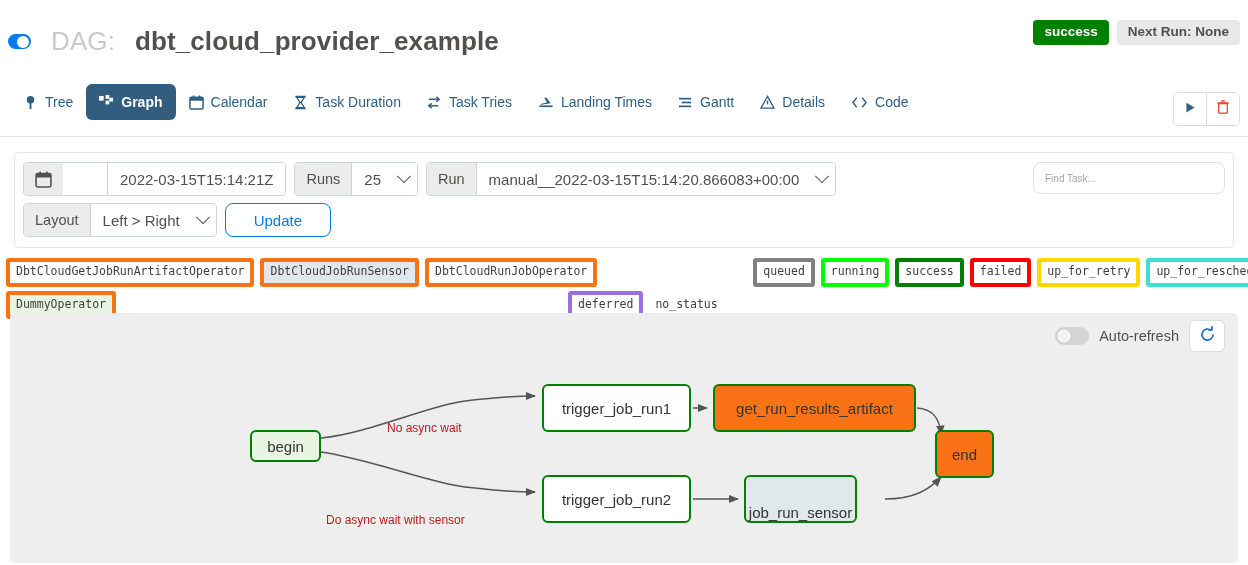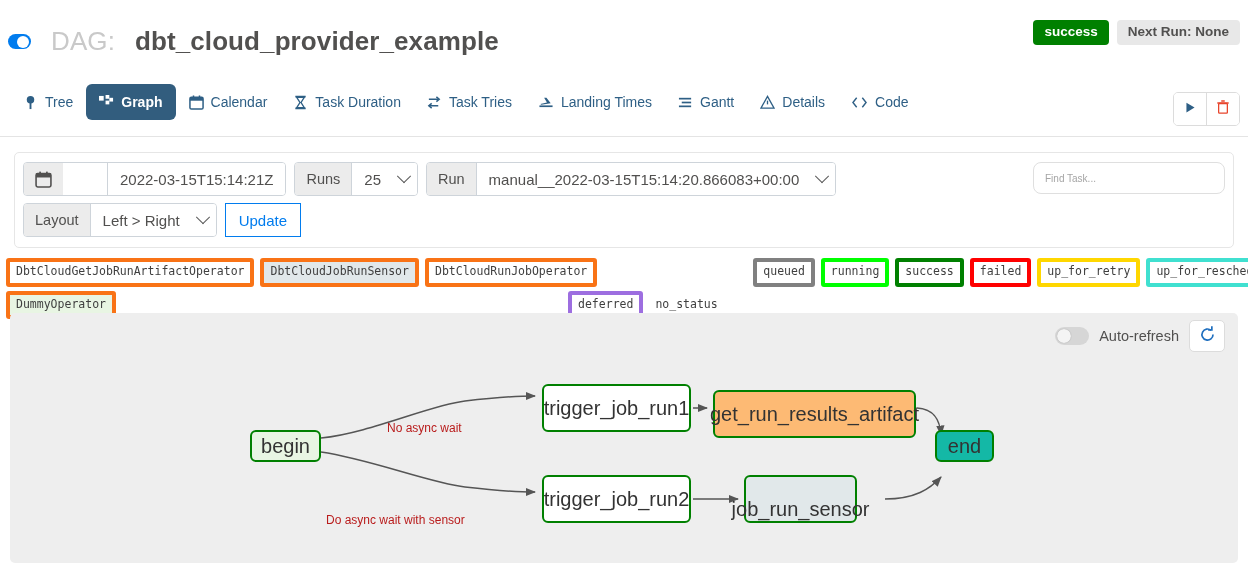--- a/index.html
+++ b/index.html
@@ -175,23 +175,23 @@
   .caret {
     width: 9px; height: 9px;
     border-right: 1.6px solid #5a5a5a;
     border-bottom: 1.6px solid #5a5a5a;
     transform: rotate(45deg) translate(-2px,-2px);
     flex: none;
   }
   .btn-update {
     height: 32px;
     margin-left: 8px;
-    padding: 0 13px;
+    padding: 0 28px;
     border: 1px solid #017cee;
-    border-radius: 0;
+    border-radius: 8px;
     background: #fff;
     color: #017cee;
     font-size: 15px;
     display: flex; align-items: center;
     cursor: pointer;
   }
   .find-task {
     position: absolute;
     right: 8px; top: 9px;
     width: 192px; height: 32px;
@@ -276,21 +276,21 @@
   }
 
   .graph-svg { position: absolute; left: 0; top: 0; }
 
   .node {
     position: absolute;
     box-sizing: border-box;
     border: 2px solid #008000;
     border-radius: 6px;
     display: flex; align-items: center; justify-content: center;
-    font-size: 20px;
+    font-size: 15px;
     color: #333;
     background: #fff;
     cursor: pointer;
   }
   .edge-label {
     position: absolute;
     font-size: 12px;
     color: #b91c1c;
     white-space: nowrap;
   }
@@ -535,25 +535,25 @@
     </svg>
 
     <div class="node" style="left:240px; top:117px; width:71px; height:32px; background:#e8f5e3;">
       <span>begin</span>
     </div>
 
     <div class="node" style="left:532px; top:71px; width:149px; height:48px; background:#ffffff;">
       <span>trigger_job_run1</span>
     </div>
 
-    <div class="node" style="left:703px; top:77px; width:203px; height:48px; background:#fdba74;">
+    <div class="node" style="left:703px; top:71px; width:203px; height:48px; background:#f97316;">
       <span>get_run_results_artifact</span>
     </div>
 
-    <div class="node" style="left:925px; top:117px; width:59px; height:32px; background:#14b8a6;">
+    <div class="node" style="left:925px; top:117px; width:59px; height:48px; background:#f97316;">
       <span>end</span>
     </div>
 
     <div class="node" style="left:532px; top:162px; width:149px; height:48px; background:#ffffff;">
       <span>trigger_job_run2</span>
     </div>
 
     <div class="node" style="left:734px; top:162px; width:113px; height:48px; background:#e1e8ea;align-items:flex-end;">
       <span>job_run_sensor</span>
     </div>

